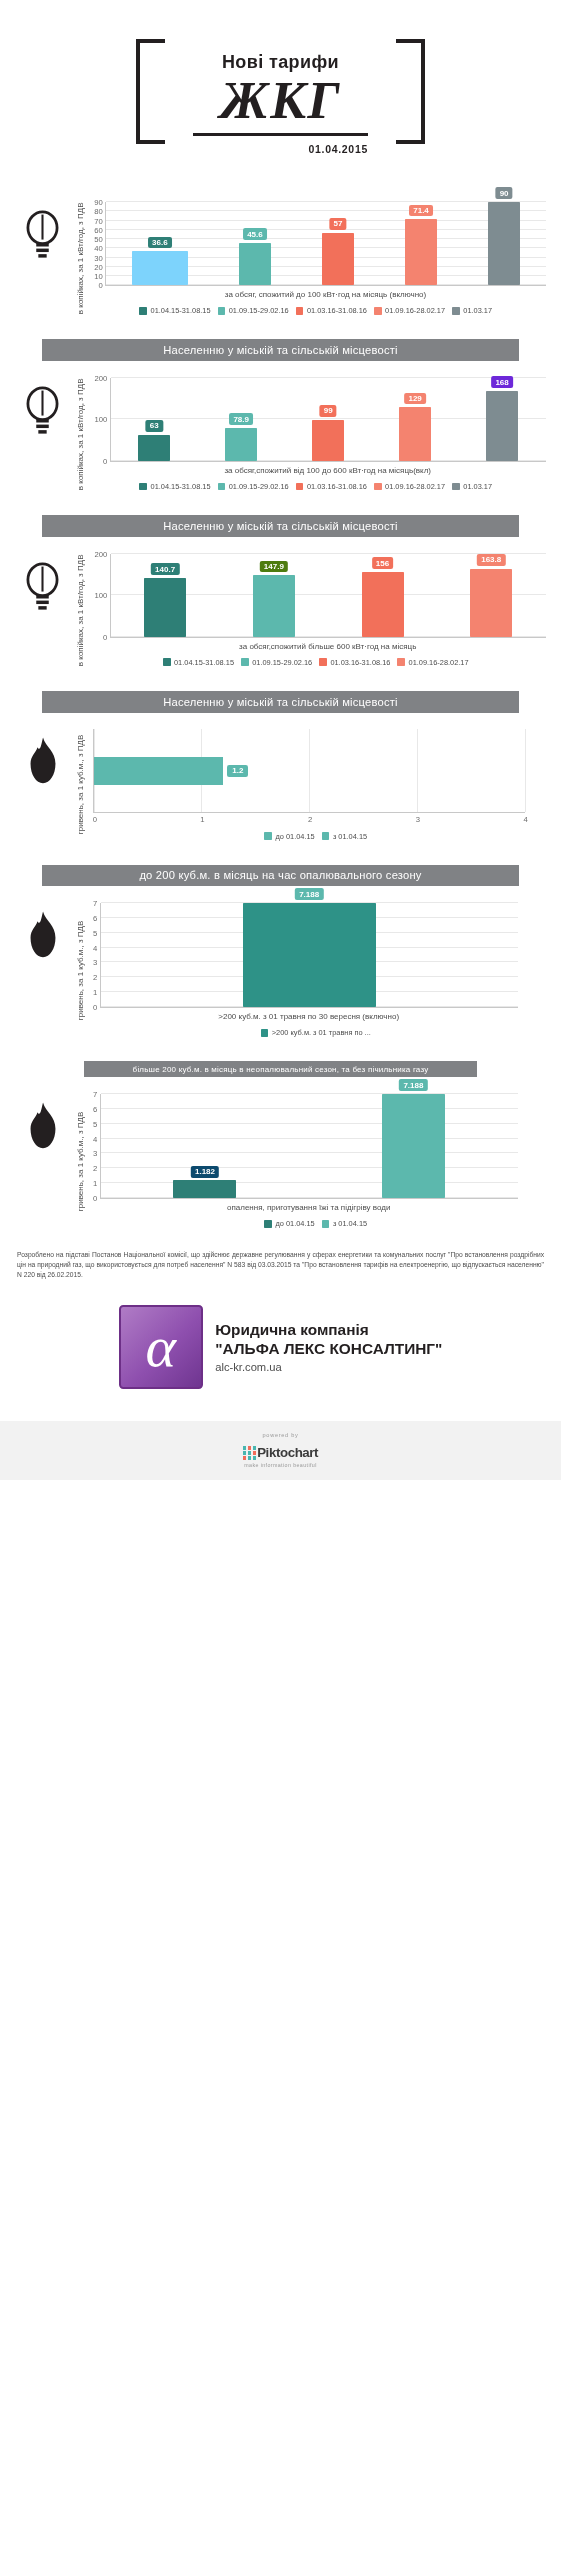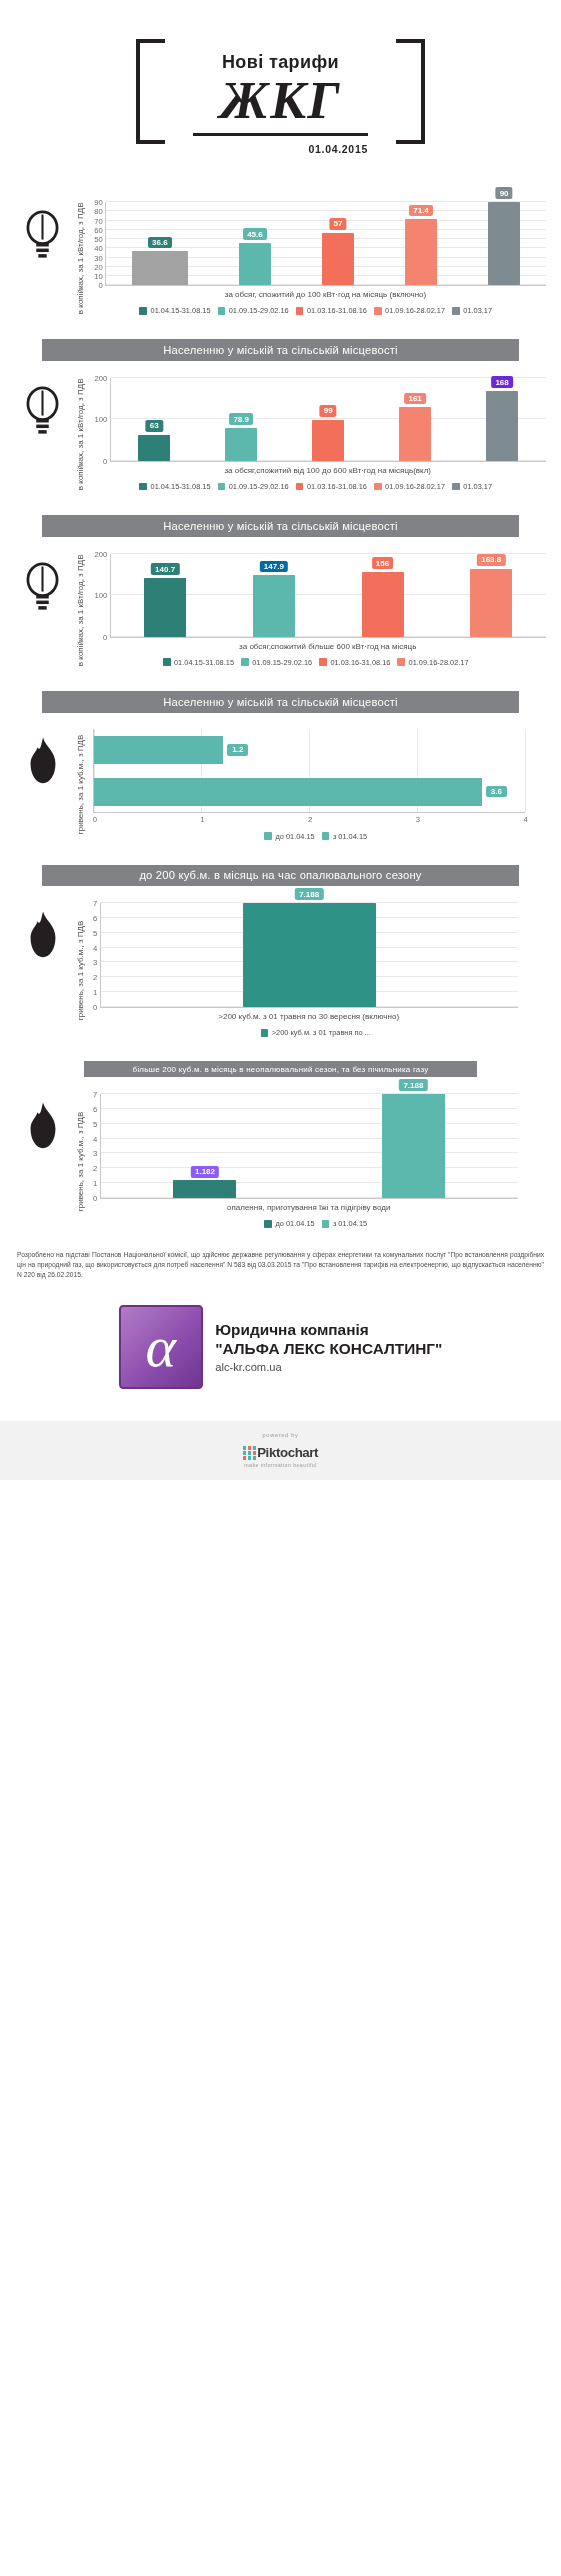--- a/index.html
+++ b/index.html
@@ -382,21 +382,21 @@
             <div class="gridline" style="bottom:22.2%">
                 <span class="ytick">20</span>
               </div>
             <div class="gridline" style="bottom:11.1%">
                 <span class="ytick">10</span>
               </div>
             <div class="gridline" style="bottom:0%">
                 <span class="ytick">0</span>
               </div>
             <div class="bars">
-              <div class="bar" style="width:56px;height:40.7%;background:#a3a3a3">
+              <div class="bar" style="width:56px;height:40.7%;background:#7dd3fc">
                 <span class="bar-label" style="background:#2e7f76">36.6</span>
               </div>
               <div class="bar" style="width:32px;height:50.7%;background:#5cb8ad">
                 <span class="bar-label" style="background:#5cb8ad">45.6</span>
               </div>
               <div class="bar" style="width:32px;height:63.3%;background:#f2705a">
                 <span class="bar-label" style="background:#f2705a">57</span>
               </div>
               <div class="bar" style="width:32px;height:79.3%;background:#f4836f">
                 <span class="bar-label" style="background:#f4836f">71.4</span>
@@ -463,21 +463,21 @@
               <div class="bar" style="width:32px;height:31.5%;background:#2e7f76">
                 <span class="bar-label" style="background:#2e7f76">63</span>
               </div>
               <div class="bar" style="width:32px;height:39.5%;background:#5cb8ad">
                 <span class="bar-label" style="background:#5cb8ad">78.9</span>
               </div>
               <div class="bar" style="width:32px;height:49.5%;background:#f2705a">
                 <span class="bar-label" style="background:#f2705a">99</span>
               </div>
               <div class="bar" style="width:32px;height:64.5%;background:#f4836f">
-                <span class="bar-label" style="background:#f4836f">161</span>
+                <span class="bar-label" style="background:#f4836f">129</span>
               </div>
               <div class="bar" style="width:32px;height:84%;background:#7e8c91">
                 <span class="bar-label" style="background:#6d28d9">168</span>
               </div>
             </div>
           </div>
           <div class="xcaption" style="margin-left:24px">за обсяг,спожитий від 100 до 600 кВт·год на місяць(вкл)</div>
           <div class="legend">
             <span class="legend-item">
                 <span class="legend-swatch" style="background:#2e7f76"></span>
@@ -528,21 +528,21 @@
                 <span class="ytick">100</span>
               </div>
             <div class="gridline" style="bottom:0%">
                 <span class="ytick">0</span>
               </div>
             <div class="bars">
               <div class="bar" style="width:42px;height:70.4%;background:#2e7f76">
                 <span class="bar-label" style="background:#2e7f76">140.7</span>
               </div>
               <div class="bar" style="width:42px;height:74%;background:#5cb8ad">
-                <span class="bar-label" style="background:#0369a1">147.9</span>
+                <span class="bar-label" style="background:#4d7c0f">147.9</span>
               </div>
               <div class="bar" style="width:42px;height:78%;background:#f2705a">
                 <span class="bar-label" style="background:#f2705a">156</span>
               </div>
               <div class="bar" style="width:42px;height:82%;background:#f4836f">
                 <span class="bar-label" style="background:#f4836f">163.8</span>
               </div>
             </div>
           </div>
           <div class="xcaption" style="margin-left:24px">за обсяг,спожитий більше 600 кВт·год на місяць</div>
@@ -594,24 +594,20 @@
                 <span class="xtick">3</span>
               </div>
             <div class="vgridline" style="left:100%">
                 <span class="xtick">4</span>
               </div>
             <div class="hbars">
               <div class="hbar">
                 <div class="hbar-fill" style="width:30%;background:#5cb8ad"></div>
                 <span class="hbar-label" style="left:31%;background:#5cb8ad">1.2</span>
               </div>
-              <div class="hbar">
-                <div class="hbar-fill" style="width:90%;background:#5cb8ad"></div>
-                <span class="hbar-label" style="left:91%;background:#5cb8ad">3.6</span>
-              </div>
             </div>
           </div>
           <div style="height:12.6px"></div>
           <div class="legend">
             <span class="legend-item">
                 <span class="legend-swatch" style="background:#5cb8ad"></span>
                 <span>до 01.04.15</span>
               </span>
             <span class="legend-item">
                 <span class="legend-swatch" style="background:#5cb8ad"></span>
@@ -708,21 +704,21 @@
                 <span class="ytick">2</span>
               </div>
             <div class="gridline" style="bottom:14.3%">
                 <span class="ytick">1</span>
               </div>
             <div class="gridline" style="bottom:0%">
                 <span class="ytick">0</span>
               </div>
             <div class="bars">
               <div class="bar" style="width:63px;height:16.9%;background:#2e7f76">
-                <span class="bar-label" style="background:#8b5cf6">1.182</span>
+                <span class="bar-label" style="background:#0c4a6e">1.182</span>
               </div>
               <div class="bar" style="width:63px;height:100%;background:#5cb8ad">
                 <span class="bar-label" style="background:#5cb8ad">7.188</span>
               </div>
             </div>
           </div>
           <div class="xcaption" style="margin-left:14px;margin-right:28px">опалення, приготування їжі та підігріву води</div>
           <div class="legend">
             <span class="legend-item">
                 <span class="legend-swatch" style="background:#2e7f76"></span>

